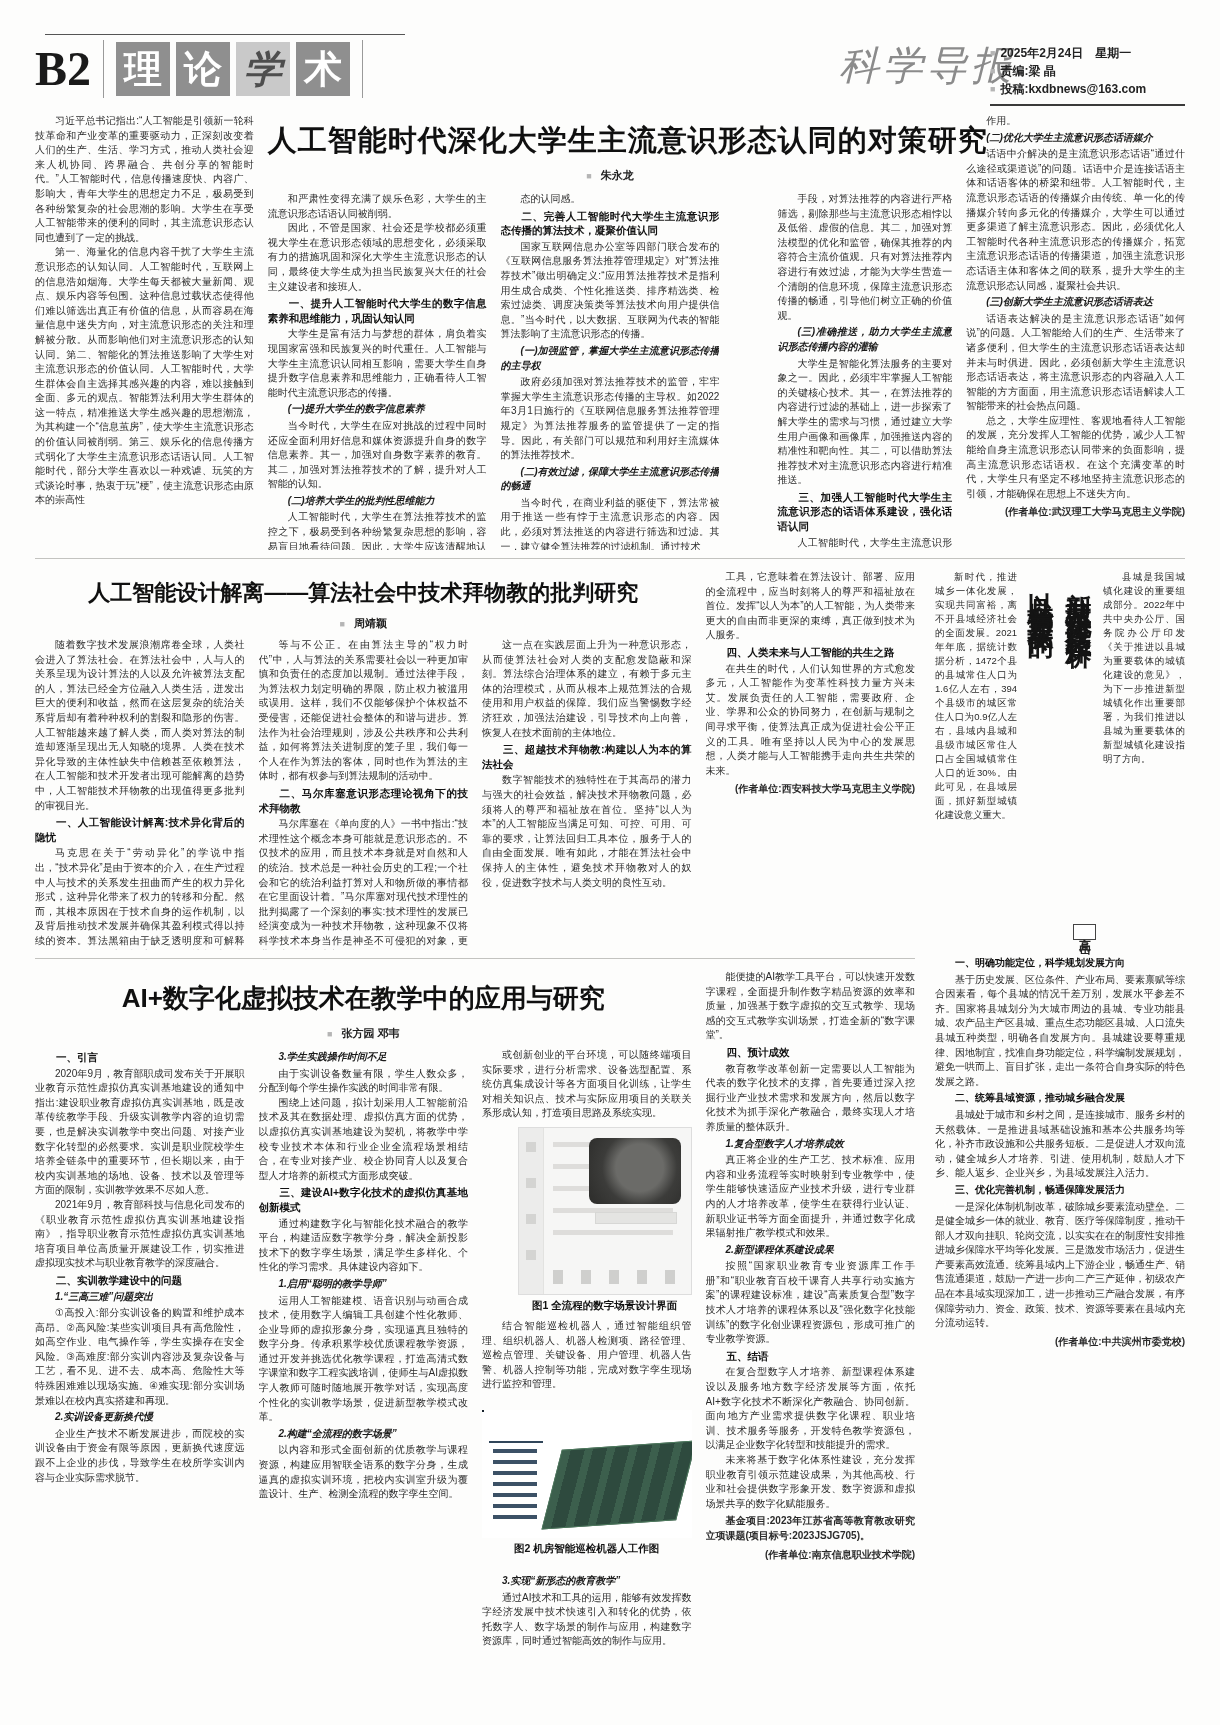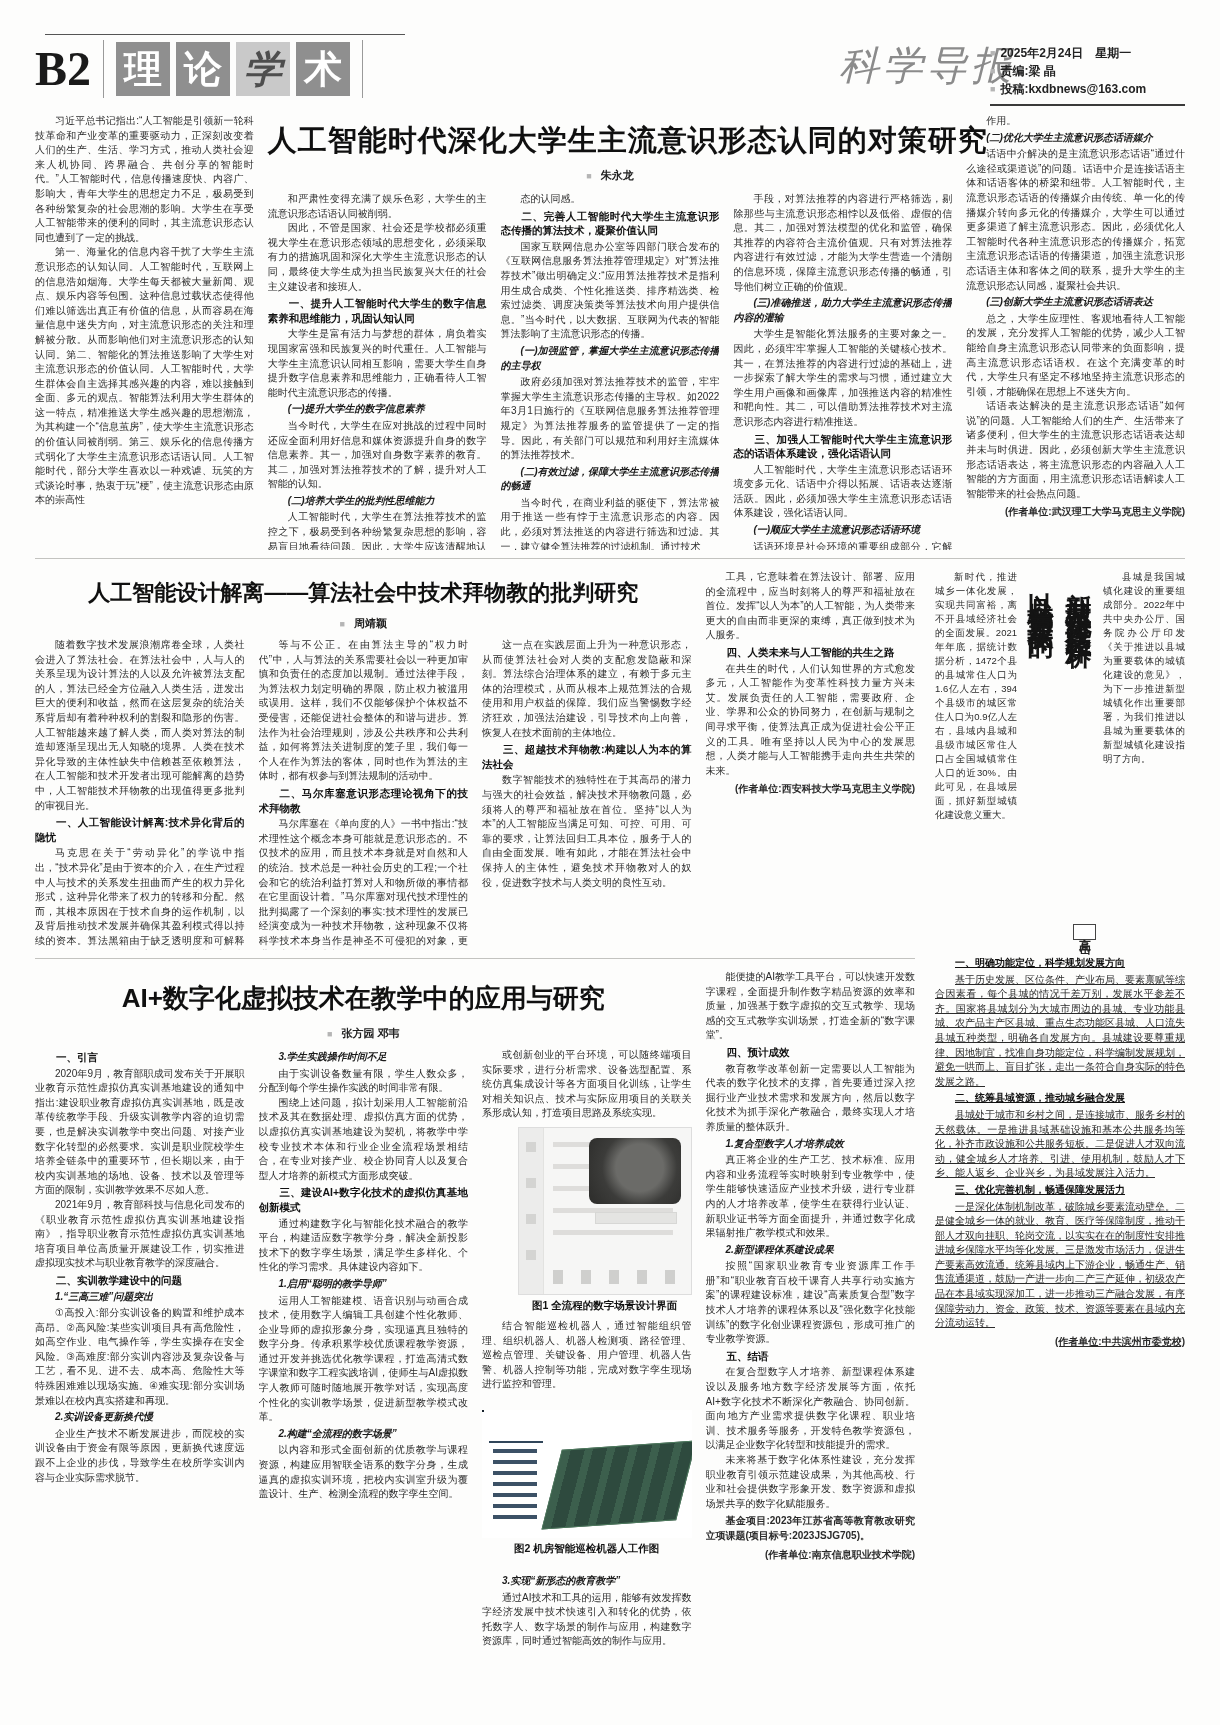--- a/index.html
+++ b/index.html
@@ -29,21 +29,21 @@
   .col{overflow:hidden;}
   
   .a1{position:absolute;top:114px;left:35px;width:1150px;height:436px;
       display:grid;grid-template-columns:repeat(5,1fr);grid-template-rows:54px 24px 1fr;column-gap:14px;}
   .a1 .c1{grid-column:1;grid-row:1/4;}
   .a1 .c5{grid-column:5;grid-row:1/4;}
   .a1 .ttl{grid-column:2/5;grid-row:1;text-align:center;font-size:29px;font-weight:700;color:#101010;
            letter-spacing:1px;align-self:center;white-space:nowrap;}
   .a1 .byl{grid-column:2/5;grid-row:2;text-align:center;font-size:11px;font-weight:700;}
   .byl .sq{margin-right:6px;}
-  .a1 .c2{grid-column:2;grid-row:3;} .a1 .c3{grid-column:3;grid-row:3;} .a1 .c4{grid-column:4;grid-row:3;}
+  .a1 .c2{grid-column:2;grid-row:3;} .a1 .c3{grid-column:3;grid-row:3;} .a1 .c4{grid-column:4;grid-row:3;margin-left:44px;}
   
   .hr{position:absolute;height:1px;background:#c3c3c0;}
   .hr1{top:558px;left:35px;width:1150px;}
   .hr2{top:958px;left:35px;width:880px;}
   
   .a2{position:absolute;top:570px;left:35px;width:880px;height:380px;
       display:grid;grid-template-columns:repeat(4,1fr);grid-template-rows:46px 22px 1fr;column-gap:14px;}
   .a2 .ttl{grid-column:1/4;grid-row:1;text-align:center;font-size:22px;font-weight:700;color:#101010;
            align-self:center;white-space:nowrap;}
   .a2 .byl{grid-column:1/4;grid-row:2;text-align:center;font-size:11px;font-weight:700;}
@@ -52,21 +52,21 @@
   
   .sb{position:absolute;top:570px;left:935px;width:250px;height:1130px;}
   .sb-top{display:flex;gap:9px;height:372px;}
   .sb-coltext{width:88px;overflow:hidden;}
   .sb-coltext .p{font-size:9.5px;line-height:14px;}
   .sb-title{position:relative;flex:1;display:flex;justify-content:center;gap:8px;padding-top:2px;}
   .vt{writing-mode:vertical-rl;font-size:26px;font-weight:700;color:#141414;letter-spacing:5px;line-height:30px;}
   .sb-author{position:absolute;bottom:2px;right:-2px;writing-mode:vertical-rl;border:1px solid #444;
              font-size:12px;font-weight:700;padding:4px 2px;letter-spacing:3px;background:#fff;}
   .sb-bottom{margin-top:12px;height:730px;overflow:hidden;}
-  .sb-bottom .p{font-size:10px;line-height:14.6px;text-decoration:underline;}
+  .sb-bottom .p{font-size:10px;line-height:14.6px;}
   
   .a3{position:absolute;top:970px;left:35px;width:880px;height:735px;
       display:grid;grid-template-columns:repeat(4,1fr);grid-template-rows:56px 22px 1fr;column-gap:14px;}
   .a3 .ttl{grid-column:1/4;grid-row:1;text-align:center;font-size:26px;font-weight:700;color:#101010;
            align-self:center;white-space:nowrap;}
   .a3 .byl{grid-column:1/4;grid-row:2;text-align:center;font-size:11px;font-weight:700;}
   .a3 .c1{grid-column:1;grid-row:3;} .a3 .c2{grid-column:2;grid-row:3;} .a3 .c3{grid-column:3;grid-row:3;}
   .a3 .c4{grid-column:4;grid-row:1/4;}
   
   .figwrap{margin:6px 0;}
@@ -168,22 +168,22 @@
         <p class="p h2">三、加强人工智能时代大学生主流意识形态的话语体系建设，强化话语认同</p>
         <p class="p">人工智能时代，大学生主流意识形态话语环境变多元化、话语中介得以拓展、话语表达逐渐活跃。因此，必须加强大学生主流意识形态话语体系建设，强化话语认同。</p>
         <p class="p h3k">(一)顺应大学生主流意识形态话语环境</p>
         <p class="p">话语环境是社会环境的重要组成部分，它解决的是主流意识形态话语“在哪说”的问题。话语环境的好坏直接影响着大学生主流意识形</p>
       </div>
     <div class="col c5">
         <p class="p">作用。</p>
         <p class="p h3k">(二)优化大学生主流意识形态话语媒介</p>
         <p class="p">话语中介解决的是主流意识形态话语“通过什么途径或渠道说”的问题。话语中介是连接话语主体和话语客体的桥梁和纽带。人工智能时代，主流意识形态话语的传播媒介由传统、单一化的传播媒介转向多元化的传播媒介，大学生可以通过更多渠道了解主流意识形态。因此，必须优化人工智能时代各种主流意识形态的传播媒介，拓宽主流意识形态话语的传播渠道，加强主流意识形态话语主体和客体之间的联系，提升大学生的主流意识形态认同感，凝聚社会共识。</p>
         <p class="p h3k">(三)创新大学生主流意识形态话语表达</p>
+        <p class="p">话语表达解决的是主流意识形态话语“如何说”的问题。人工智能给人们的生产、生活带来了诸多便利，但大学生的主流意识形态话语表达却并未与时俱进。因此，必须创新大学生主流意识形态话语表达，将主流意识形态的内容融入人工智能的方方面面，用主流意识形态话语解读人工智能带来的社会热点问题。</p>
         <p class="p">总之，大学生应理性、客观地看待人工智能的发展，充分发挥人工智能的优势，减少人工智能给自身主流意识形态认同带来的负面影响，提高主流意识形态话语权。在这个充满变革的时代，大学生只有坚定不移地坚持主流意识形态的引领，才能确保在思想上不迷失方向。</p>
-        <p class="p">话语表达解决的是主流意识形态话语“如何说”的问题。人工智能给人们的生产、生活带来了诸多便利，但大学生的主流意识形态话语表达却并未与时俱进。因此，必须创新大学生主流意识形态话语表达，将主流意识形态的内容融入人工智能的方方面面，用主流意识形态话语解读人工智能带来的社会热点问题。</p>
         <p class="p note">(作者单位:武汉理工大学马克思主义学院)</p>
       </div>
   </div>
 
   <div class="hr hr1"></div>
 
   <div class="a2">
     <div class="ttl">人工智能设计解离——算法社会中技术拜物教的批判研究</div>
     <div class="byl">
       <span class="sq">■</span>

